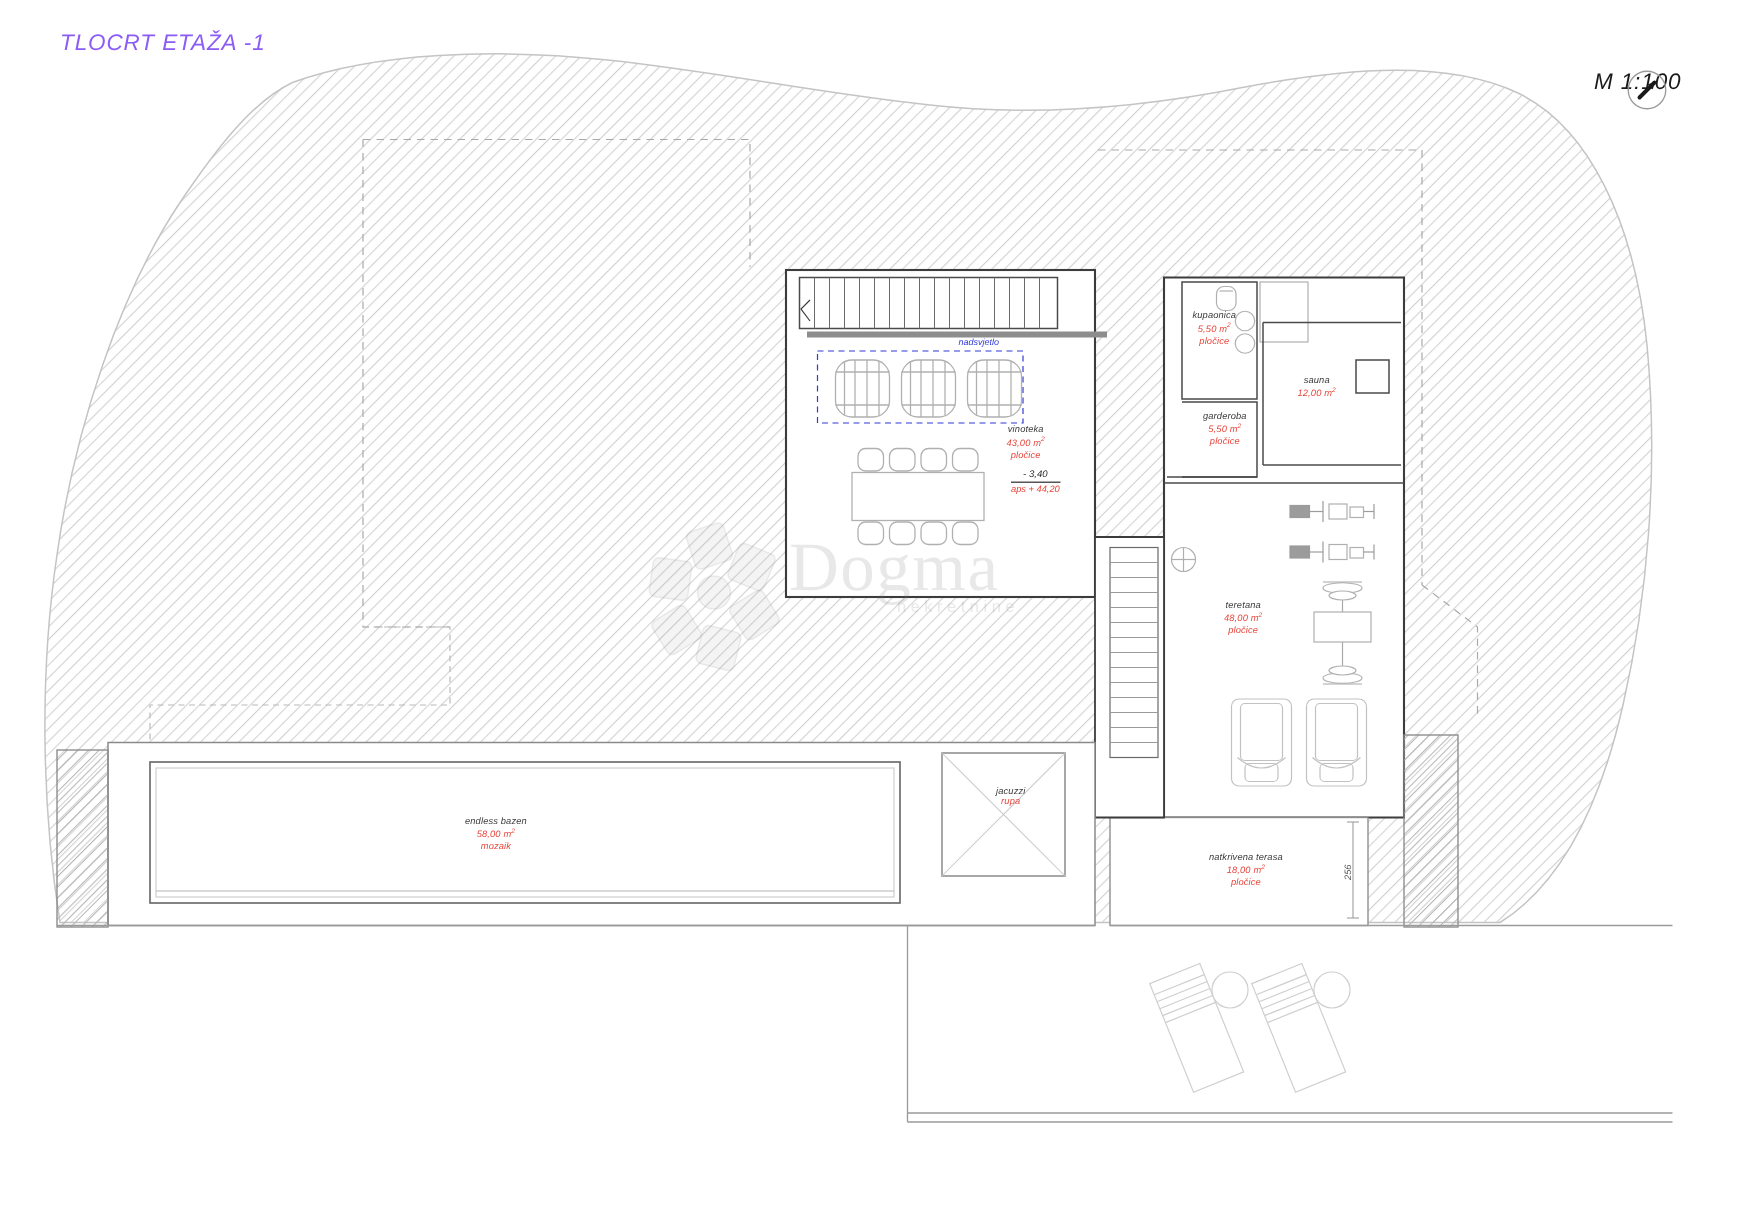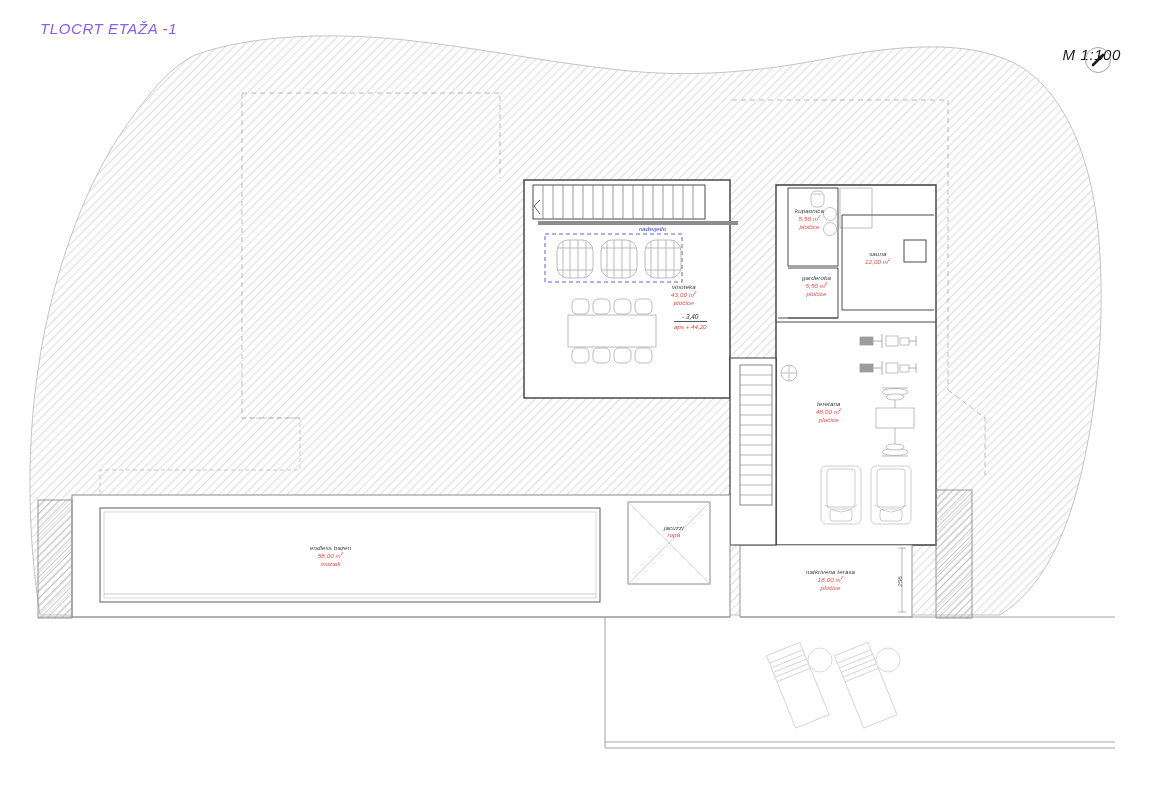--- a/index.html
+++ b/index.html
@@ -469,20 +469,35 @@
       <circle cx="888" cy="660" r="12"></circle>
     </g>
 
     <g stroke="#9a9a9a" stroke-width="0.7">
       <line x1="902" y1="548" x2="902" y2="612"></line>
       <line x1="898" y1="548" x2="906" y2="548"></line>
       <line x1="898" y1="612" x2="906" y2="612"></line>
     </g>
   </svg>
 
+  <div class="watermark">
+    <svg width="110" height="115" viewBox="0 0 110 115">
+      <g fill="rgba(150,150,150,0.10)" stroke="rgba(150,150,150,0.16)" stroke-width="1">
+        <rect x="30" y="6" width="26" height="26" rx="4" transform="rotate(-18 43 19)"></rect>
+        <rect x="58" y="20" width="26" height="26" rx="4" transform="rotate(22 71 33)"></rect>
+        <rect x="60" y="52" width="26" height="26" rx="4" transform="rotate(58 73 65)"></rect>
+        <rect x="36" y="74" width="26" height="26" rx="4" transform="rotate(14 49 87)"></rect>
+        <rect x="8" y="62" width="26" height="26" rx="4" transform="rotate(-32 21 75)"></rect>
+        <rect x="4" y="28" width="26" height="26" rx="4" transform="rotate(8 17 41)"></rect>
+        <circle cx="46" cy="50" r="11"></circle>
+      </g>
+    </svg>
+    <div class="wm-text">Dogma</div>
+    <div class="wm-sub">nekretnine</div>
+  </div>
 
   <div class="lbl" id="lbl-vinoteka" style="left: 671px; top: 283px;">
     <span class="nm">vinoteka</span>
     <span class="ar"><span>43,00 m</span><sup>2</sup></span>
     <span class="fin">pločice</span>
   </div>
 
   <div class="lbl" id="lbl-kupaonica" style="left: 795px; top: 207px;">
     <span class="nm">kupaonica</span>
     <span class="ar"><span>5,50 m</span><sup>2</sup></span>

